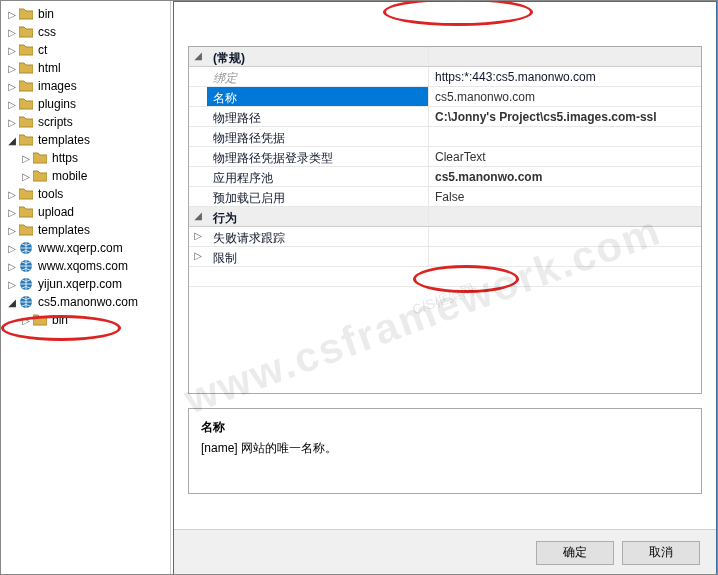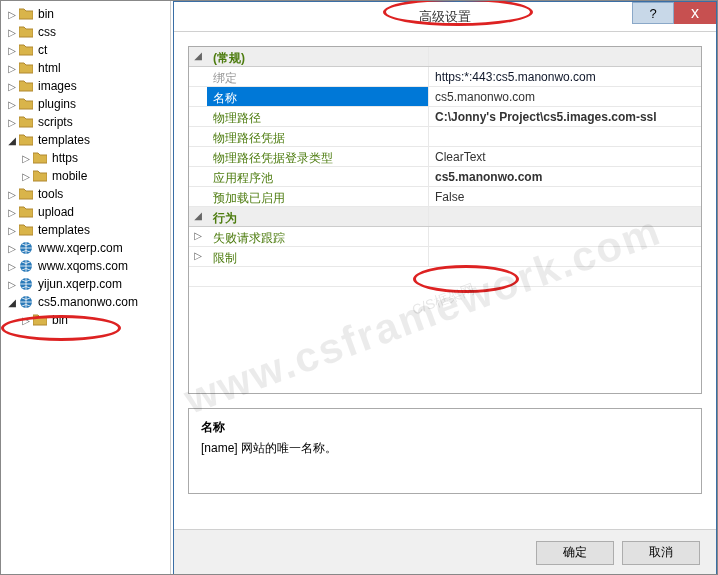--- a/index.html
+++ b/index.html
@@ -22,22 +22,22 @@
     .title-btn { width: 42px; height: 22px; display: flex; align-items: center; justify-content: center; font-size: 13px; }
     .title-btn.help { background: #c8d8e8; border: 1px solid #8aa8c8; }
     .title-btn.close { background: #c75050; color: #fff; font-size: 16px; }
     
     .grid-area { position: absolute; left: 14px; top: 44px; right: 14px; height: 348px; border: 1px solid #aaa; overflow: hidden; }
     .grid-row { display: flex; height: 20px; border-bottom: 1px solid #e8e8e8; }
     .grid-row.header { background: #eee; cursor: pointer; border-bottom: 1px solid #ccc; }
     .grid-row.header .k { font-weight: bold; }
     .grid-row.selected .k { background: #0078d7; color: #fff; }
     .grid-row .toggle { width: 18px; text-align: center; color: #666; font-size: 10px; padding-top: 3px; }
-    .grid-row .k { width: 222px; padding: 3px 6px; border-right: 1px solid #e8e8e8; color: #4d7c0f; }
-    .grid-row .k.muted { color: #999; }
+    .grid-row .k { width: 222px; padding: 3px 6px; border-right: 1px solid #e8e8e8; color: #0f172a; }
+    .grid-row .k.muted { color: #999; font-style: italic; }
     .grid-row .v { flex: 1; padding: 3px 6px; color: #333; }
     .grid-row .v.muted { color: #0f172a; }
     .grid-row .v.bold { font-weight: bold; }
     
     .desc-area { position: absolute; left: 14px; top: 406px; right: 14px; height: 86px; border: 1px solid #aaa; padding: 10px 12px; }
     .desc-area .t { font-weight: bold; margin-bottom: 4px; }
     
     .btn-bar { position: absolute; left: 0; right: 0; bottom: 0; height: 46px; background: #f0f0f0; border-top: 1px solid #d0d0d0; display: flex; justify-content: flex-end; align-items: center; padding-right: 16px; gap: 8px; }
     .btn { width: 78px; height: 24px; background: #e1e1e1; border: 1px solid #adadad; display: flex; align-items: center; justify-content: center; cursor: pointer; }
     
@@ -215,27 +215,20 @@
       <span class="icon">
         <svg width="14" height="12" viewBox="0 0 14 12">
           <path class="folder" d="M0 2 L0 11 L14 11 L14 3 L7 3 L5 1 L0 1 Z"></path>
         </svg>
       </span>
       <span>bin</span>
     </div>
   </div>
 
 <div class="dialog">
-  <div class="title-bar">
-    <span class="title-text">高级设置</span>
-    <div class="title-btns">
-      <div class="title-btn help">?</div>
-      <div class="title-btn close">x</div>
-    </div>
-  </div>
 
   <div class="grid-area">
       <div class="grid-row header">
         <span class="toggle">◢</span>
         <span class="k">(常规)</span>
         <span class="v"></span>
       </div>
       <div class="grid-row">
         <span class="toggle"></span>
         <span class="k muted">绑定</span>

